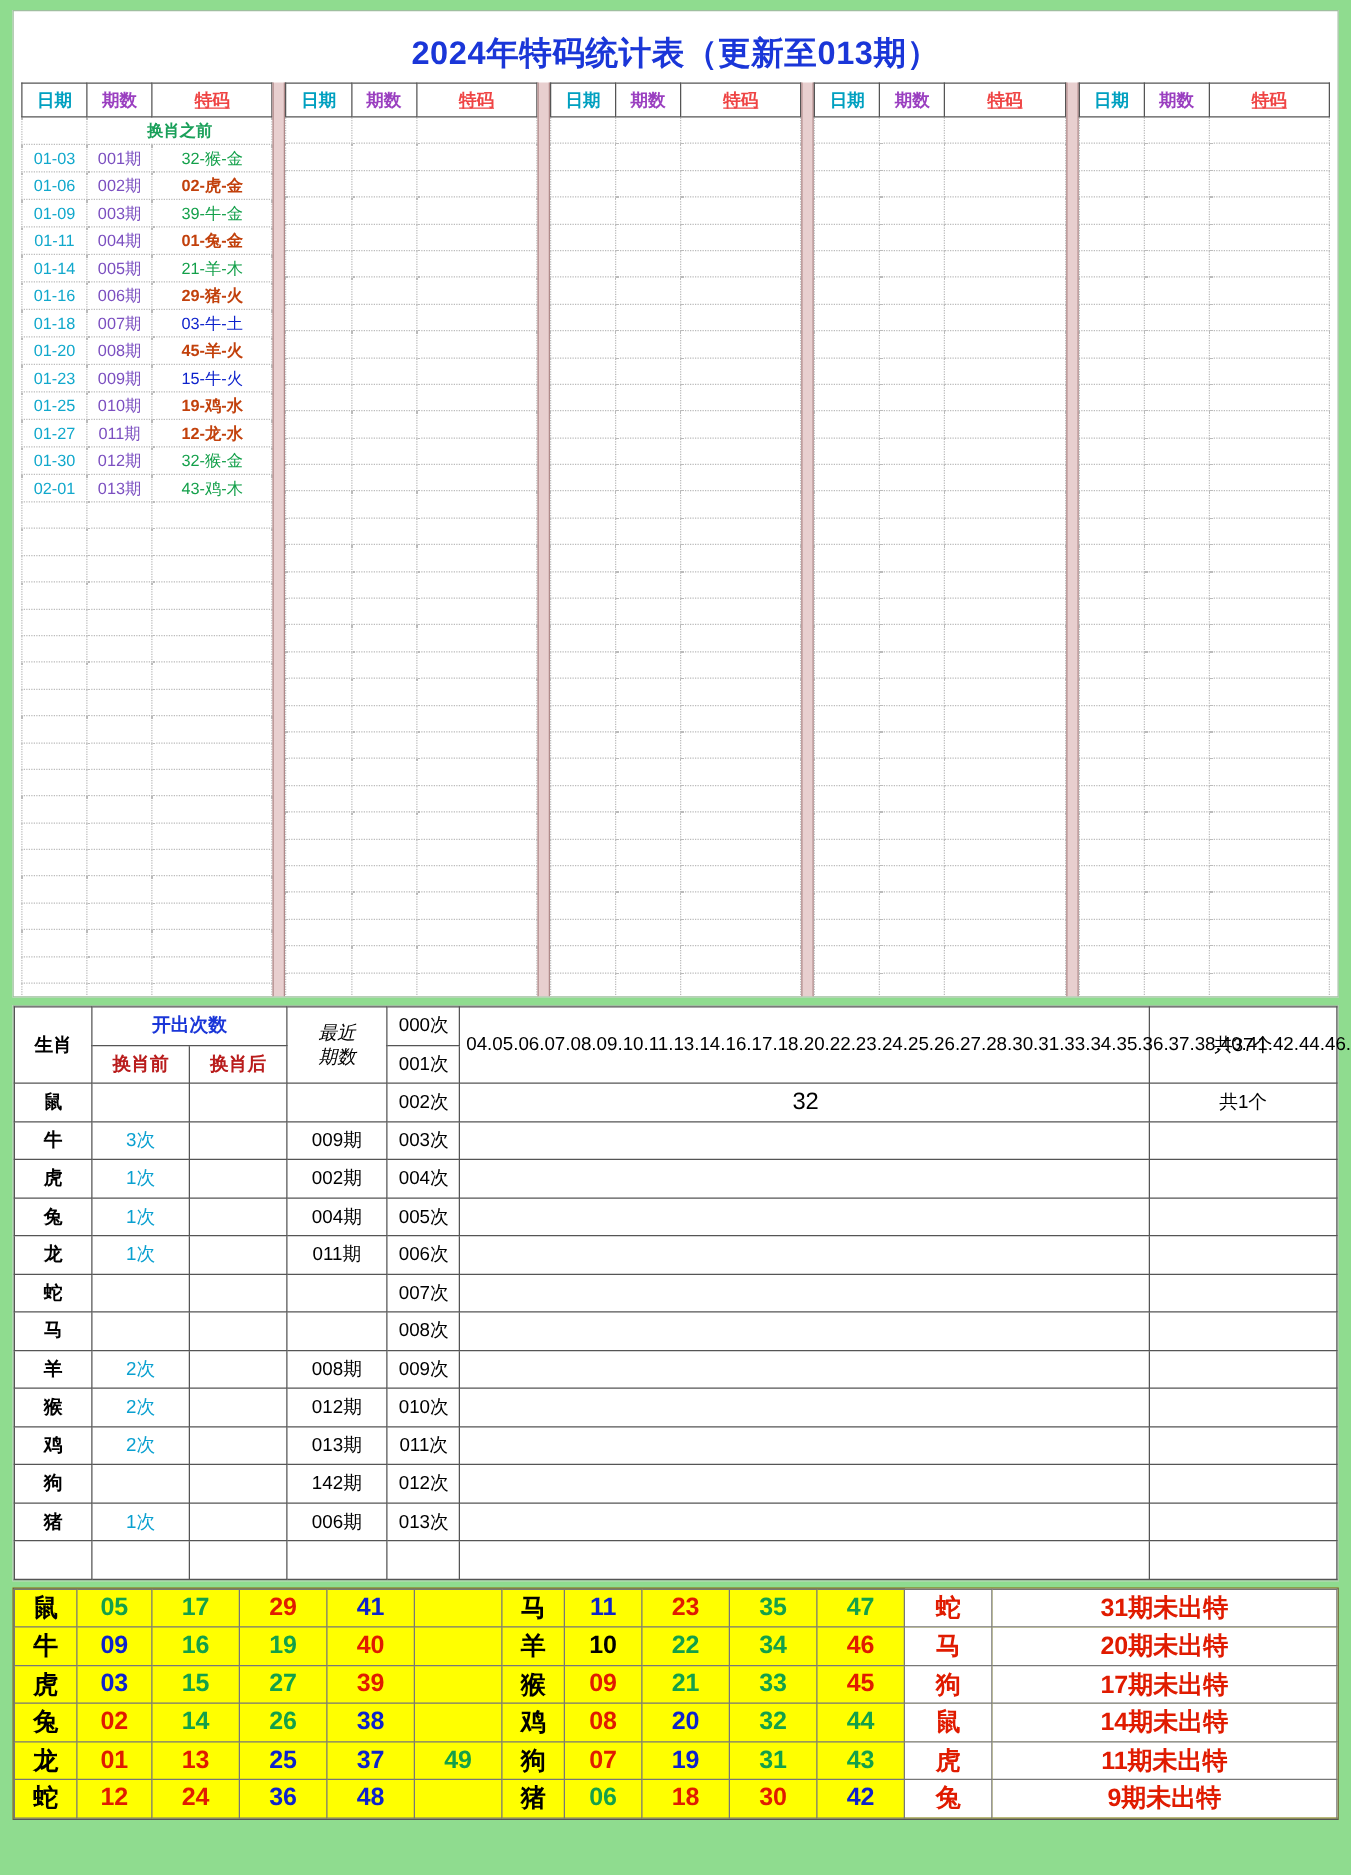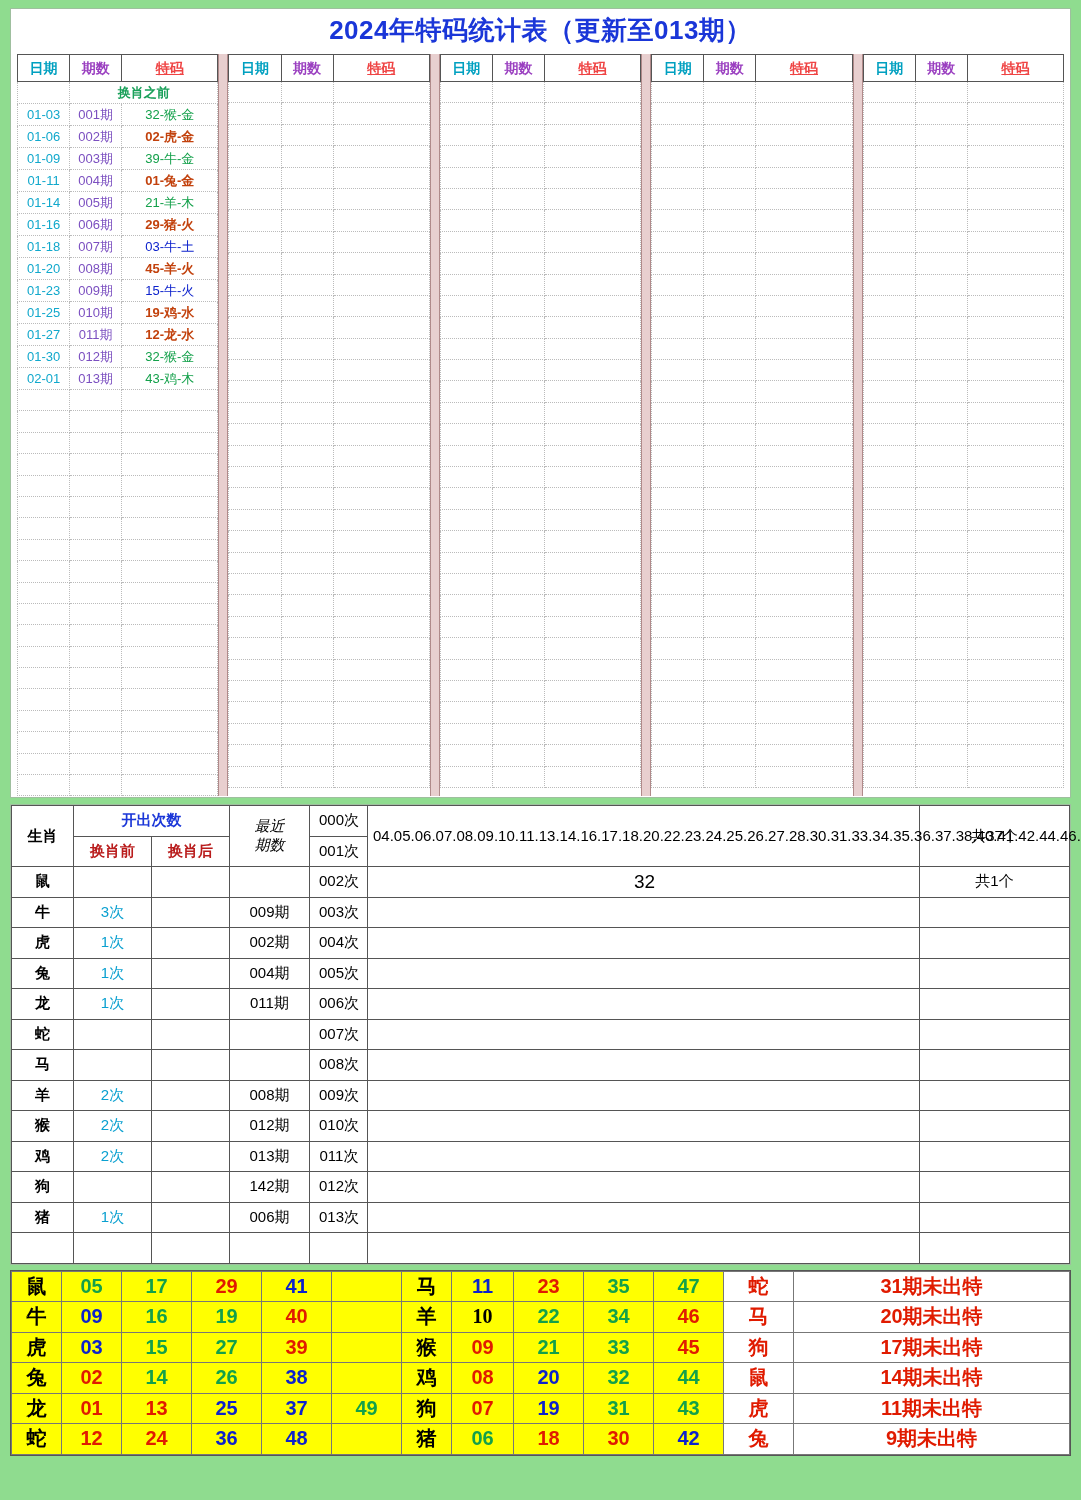--- a/index.html
+++ b/index.html
@@ -27,21 +27,21 @@
     height: 790px;
     position: relative;
     margin-bottom: 6px;
     overflow: hidden;
   }
   .title {
     text-align: center;
     color: #1a36d8;
     font-size: 26px;
     font-weight: bold;
-    padding: 4px 0 6px 0;
+    padding: 16px 0 6px 0;
     letter-spacing: 0.5px;
   }
   .grid-wrap {
     display: flex;
     padding: 0 6px;
   }
   .block {
     flex: 1;
     border-collapse: collapse;
   }
@@ -150,21 +150,21 @@
     color: #c00000;
     font-size: 14px;
     font-weight: normal;
   }
   .note-italic { font-style: italic; }
   .zo { font-size: 20px; font-weight: bold; color: #000; }
   .white-cell { background: #ffffff; }
   .r { color: #e01b00; }
   .g { color: #13a04a; margin-top: 16px; }
   .b { color: #0d22cc; }
-  .k { color: #000000; font-family: Liberation Serif, serif; }
+  .k { color: #000000; }
 </style>
 </head>
 <body>
 
 <div class="page">
 
   <div class="panel top-panel">
     <div class="title">2024年特码统计表（更新至013期）</div>
     <div class="grid-wrap" id="grid-wrap">
         <div class="block">

